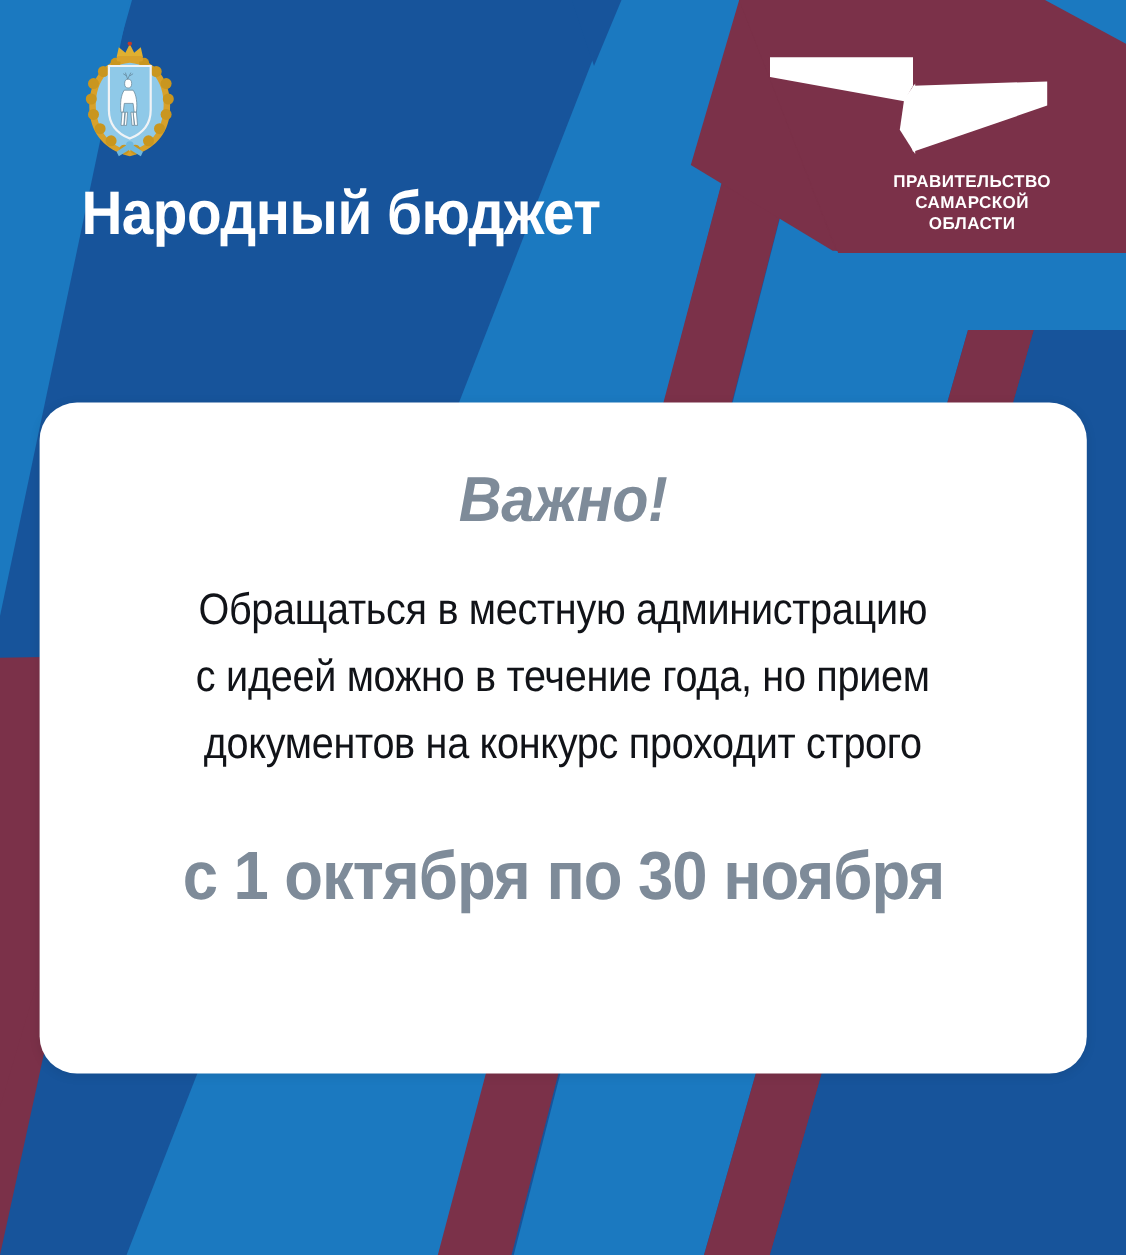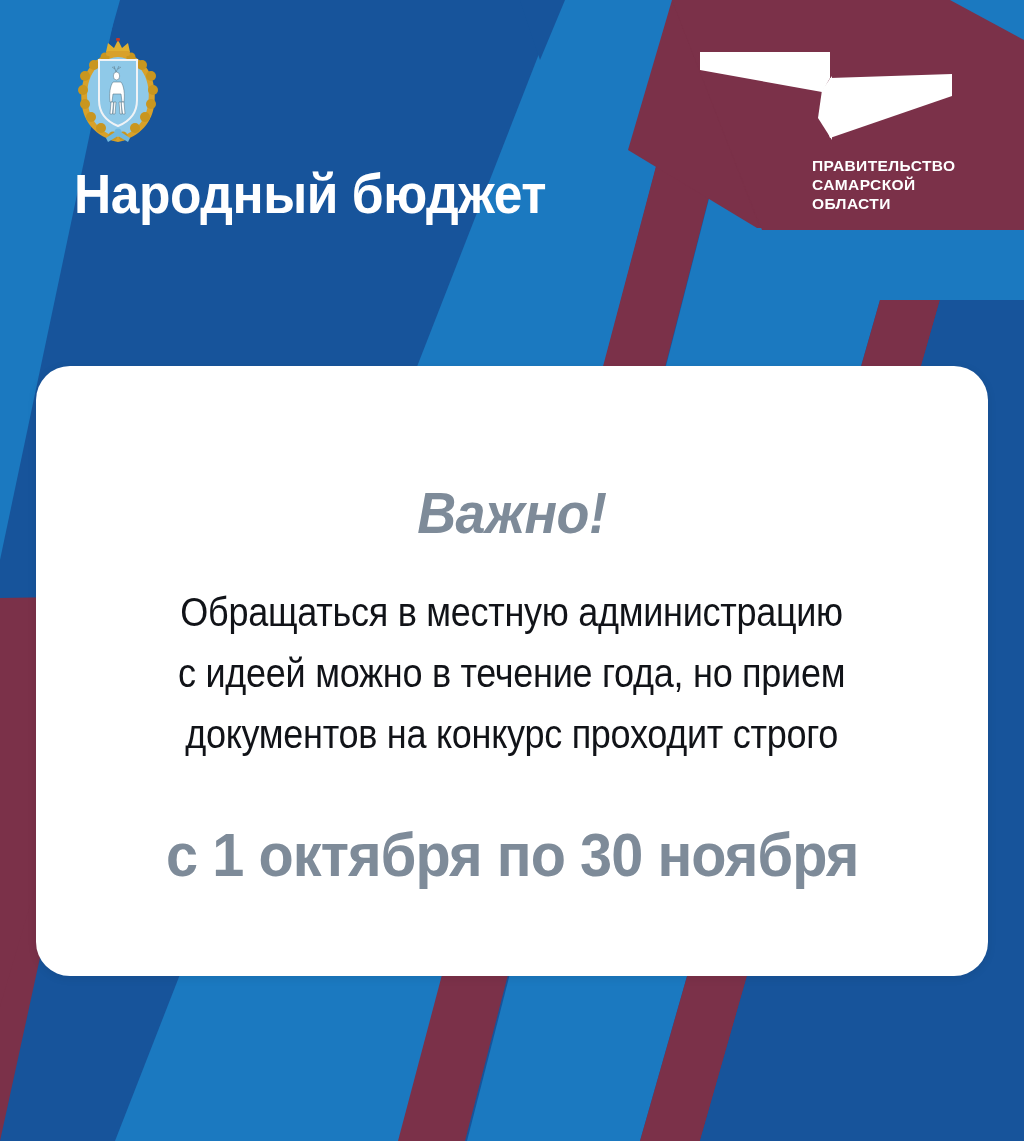--- a/index.html
+++ b/index.html
@@ -52,21 +52,21 @@
   .gov-logo-text {
     position: absolute;
     left: 122px;
     top: 108px;
     color: #ffffff;
     font-size: 15.5px;
     font-weight: bold;
     line-height: 1.24;
     letter-spacing: 0.4px;
     white-space: pre-line;
-    text-align: left;
+    text-align: center;
   }
 
   .poster-title {
     position: absolute;
     left: 74px;
     top: 166px;
     color: #ffffff;
     font-size: 56px;
     font-weight: bold;
     letter-spacing: -0.5px;
@@ -83,21 +83,21 @@
     top: 366px;
     width: 952px;
     height: 610px;
     background: #ffffff;
     border-radius: 34px;
     box-shadow: 0 2px 10px rgba(0,0,0,0.09);
     display: flex;
     flex-direction: column;
     align-items: center;
     box-sizing: border-box;
-    padding-top: 118px;
+    padding-top: 60px;
   }
   .card-heading {
     color: #7E8B99;
     font-size: 58px;
     font-weight: bold;
     font-style: italic;
     line-height: 1;
     letter-spacing: -0.5px;
     margin-bottom: 40px;
     transform: scaleX(0.93);

